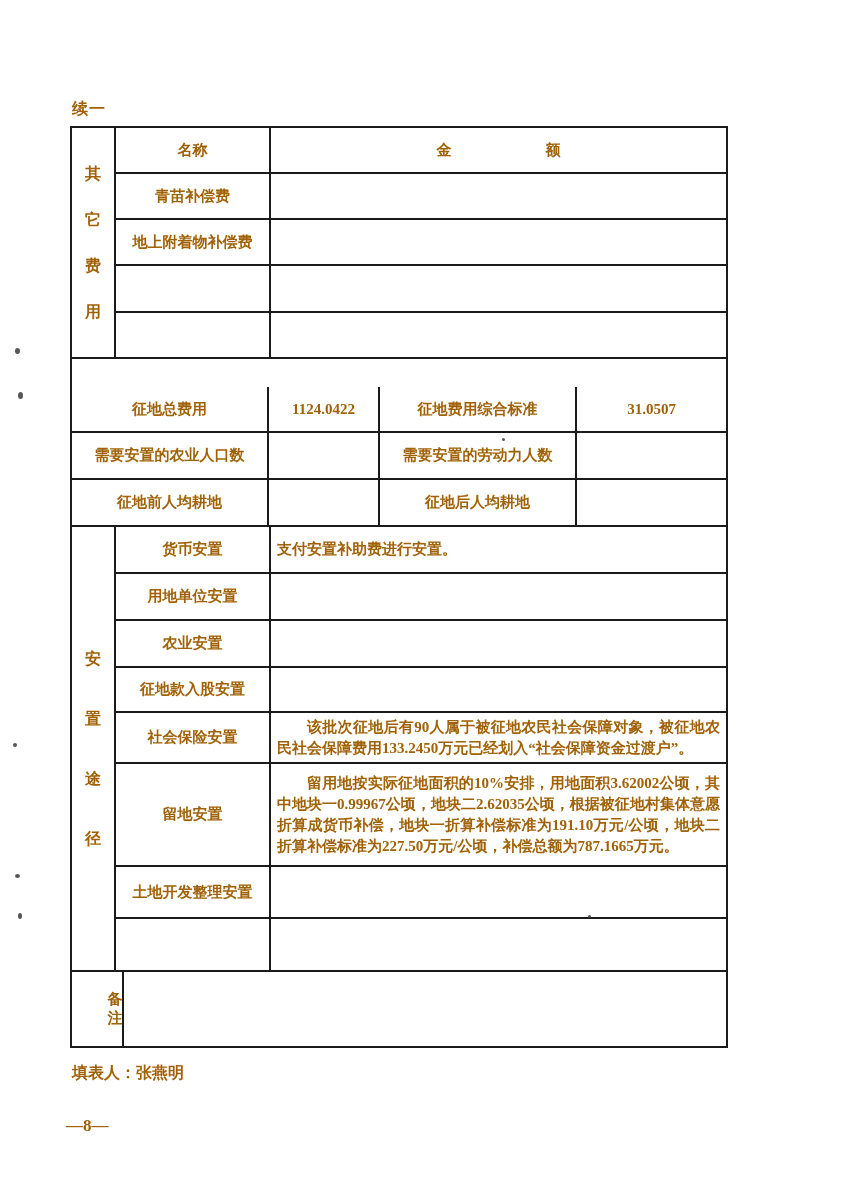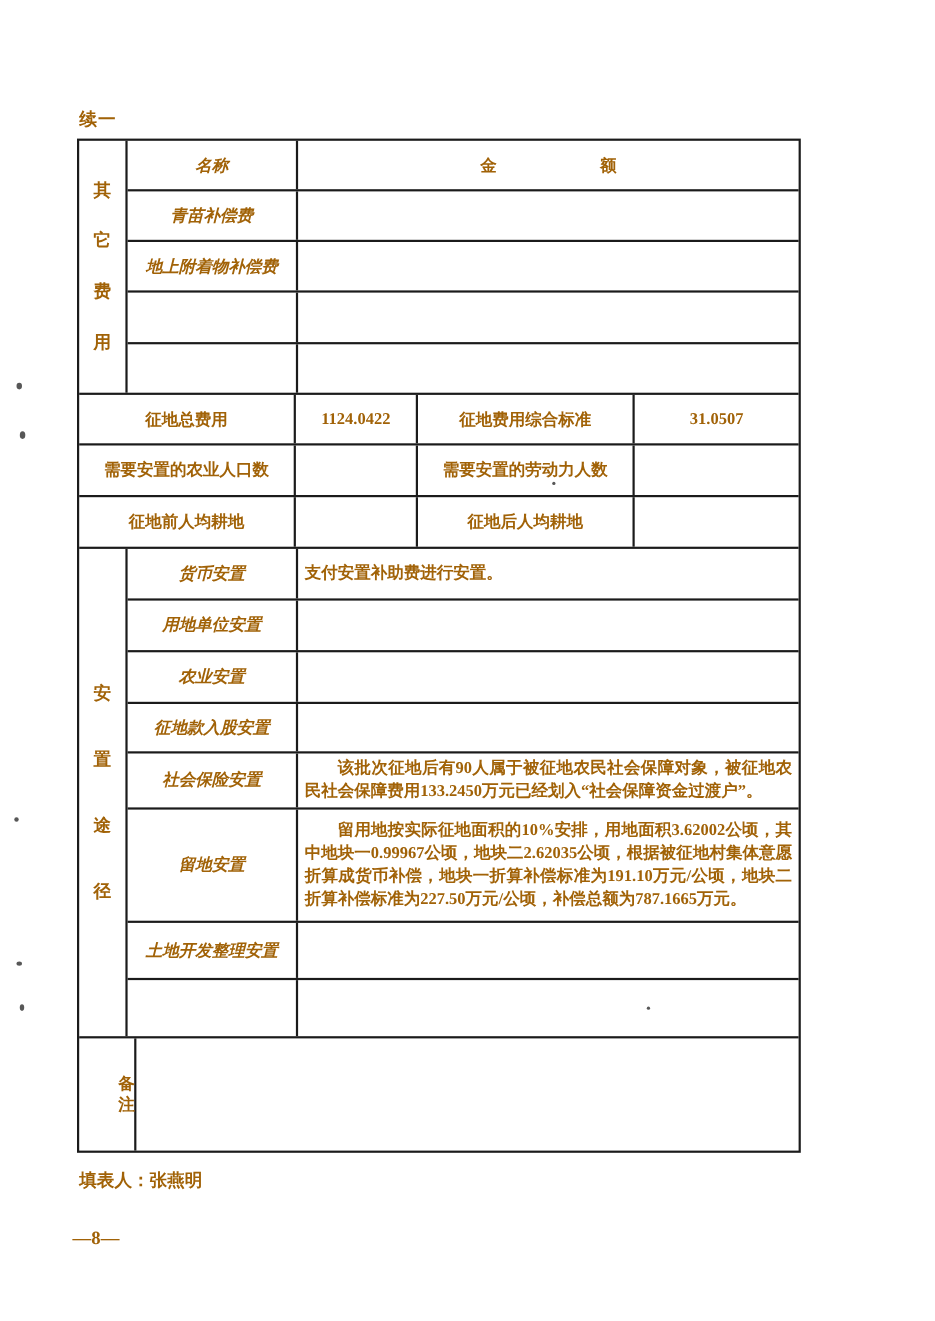--- a/index.html
+++ b/index.html
@@ -10,38 +10,38 @@
     overflow:hidden; margin:0 auto;
   }
   .cont-label { position:absolute; left:72px; top:99px; font-size:16px; font-weight:600; letter-spacing:1px; }
   .form-table {
     position:absolute; left:70px; top:126px; width:658px; height:922px;
     border:2px solid #1b1b1b; display:flex; flex-direction:column;
   }
   .section { display:flex; border-bottom:2px solid #1b1b1b; width:100%; }
   .section:last-child { border-bottom:none; flex:1; }
   .sec-a { height:231px; }
-  .sec-b { flex-direction:column; height:140px; }
+  .sec-b { flex-direction:column; height:140px;margin-top:28px; }
   .sec-c { height:445px; }
   .vcol {
     width:44px; border-right:2px solid #1b1b1b; display:flex; flex-direction:column;
     align-items:center; justify-content:center; font-size:16px; font-weight:600; line-height:21px;
   }
   .vcol.gap-a { gap:25px; }
   .vcol.gap-c { gap:39px; }
   .rows { flex:1; display:flex; flex-direction:column; }
   .row { display:flex; border-bottom:2px solid #1b1b1b; width:100%; }
   .rows .row:last-child { border-bottom:none; }
   .sec-b .row:last-child { border-bottom:none; }
   .h46 { height:46px; } .h47 { height:47px; } .h45 { height:45px; }
   .h62 { height:51px; } .h103 { height:103px; } .h48 { height:52px;justify-content:space-between; }
   .row.grow { flex:1; }
   .label-cell {
     width:155px; border-right:2px solid #1b1b1b; display:flex; align-items:center;
-    justify-content:center; font-size:15px; font-weight:600; text-align:center; padding:0 14px;font-style:italic;
+    justify-content:center; font-size:15px; font-weight:600; text-align:center; padding:0 14px;
   }
   .content-cell { flex:1; display:flex; align-items:center; font-size:15px; font-weight:600; padding:2px 6px; }
   .content-cell.centered { justify-content:center; }
   .spread { display:inline-block; width:124px; text-align:justify; text-align-last:justify; }
   .b-label { width:197px; border-right:2px solid #1b1b1b; display:flex; align-items:center; justify-content:center; font-size:15px; font-weight:600; }
   .b-val1 { width:111px; border-right:2px solid #1b1b1b; display:flex; align-items:center; justify-content:center; font-size:15px; font-weight:600; }
   .b-label2 { width:197px; border-right:2px solid #1b1b1b; display:flex; align-items:center; justify-content:center; font-size:15px; font-weight:600; }
   .b-val2 { flex:1; display:flex; align-items:center; justify-content:center; font-size:15px; font-weight:600; }
   .textblock { display:block; width:100%; line-height:21px; text-align:justify; }
   .indent2 { text-indent:2em; }

